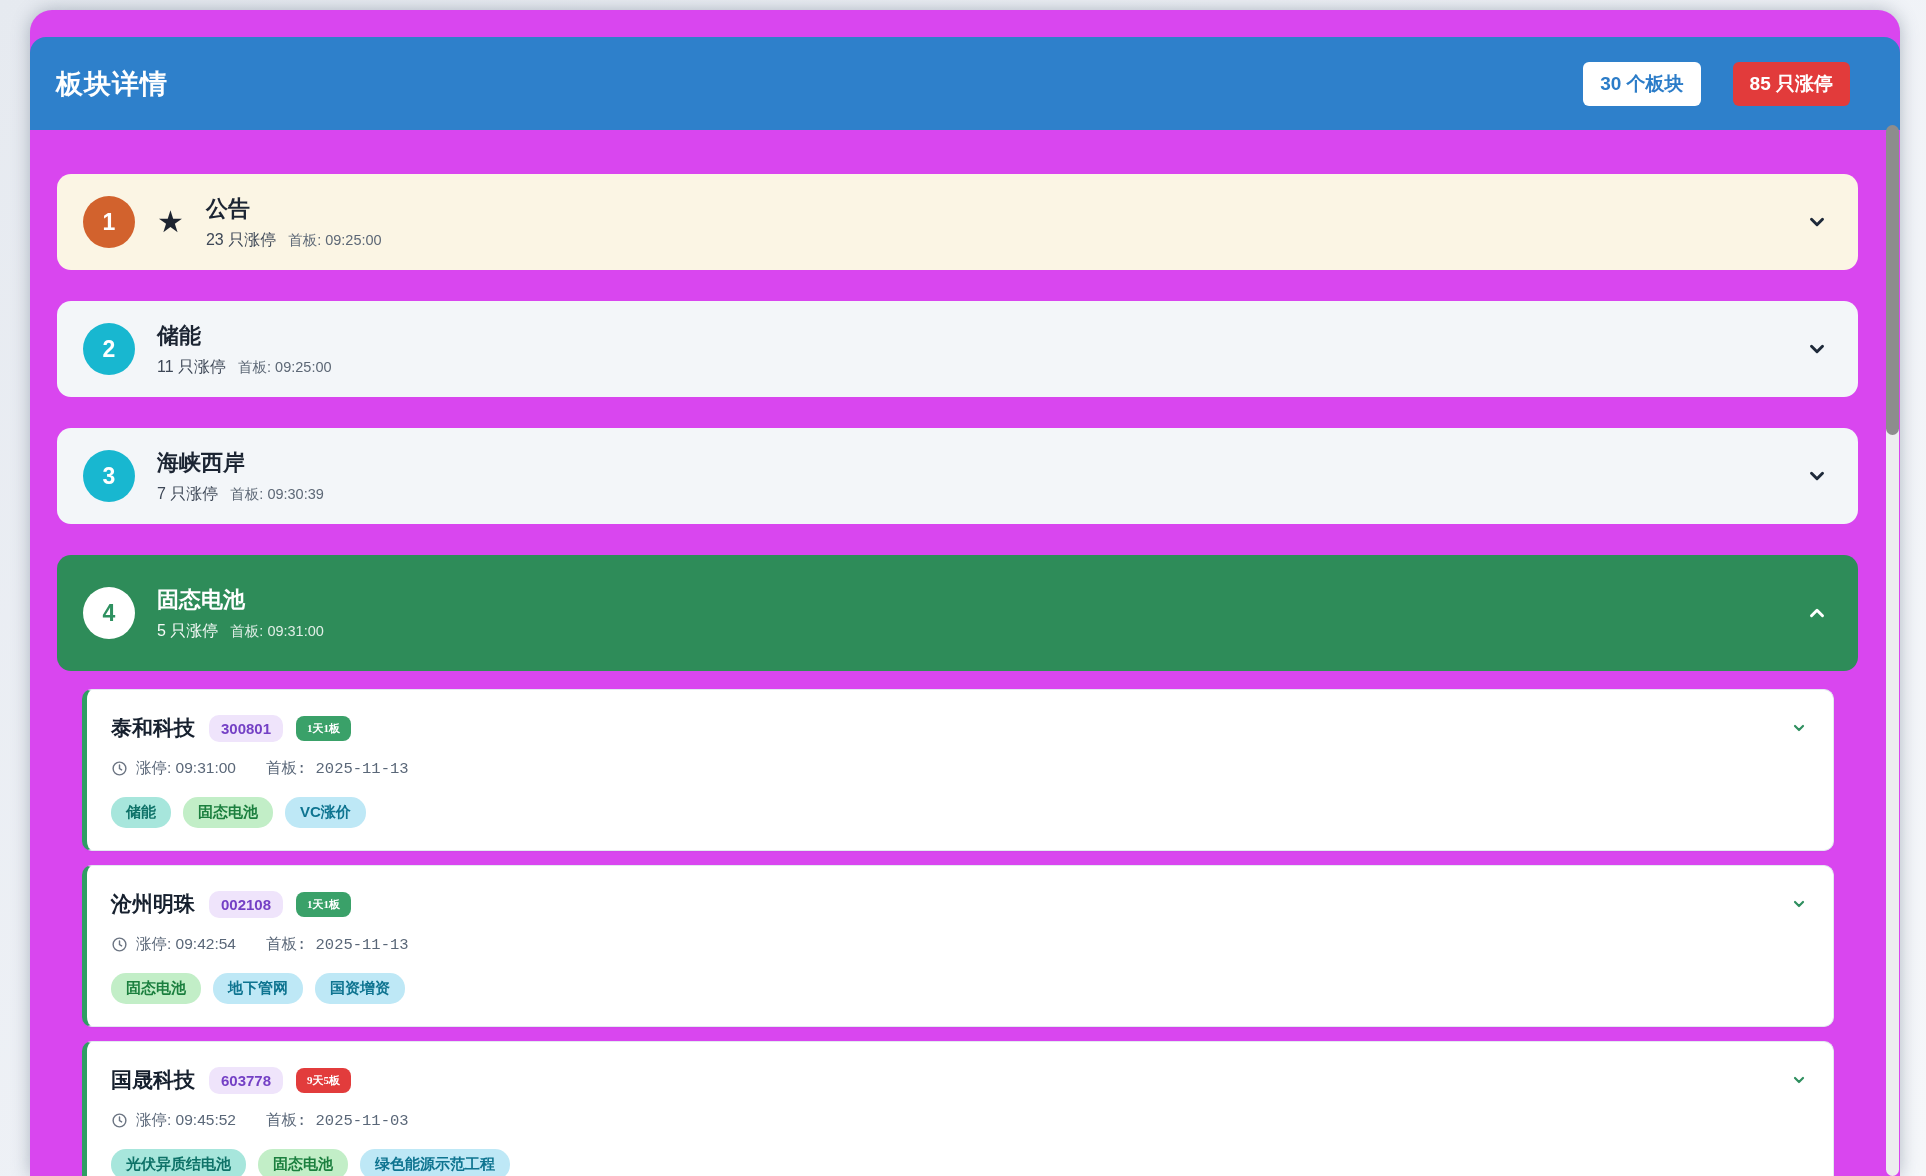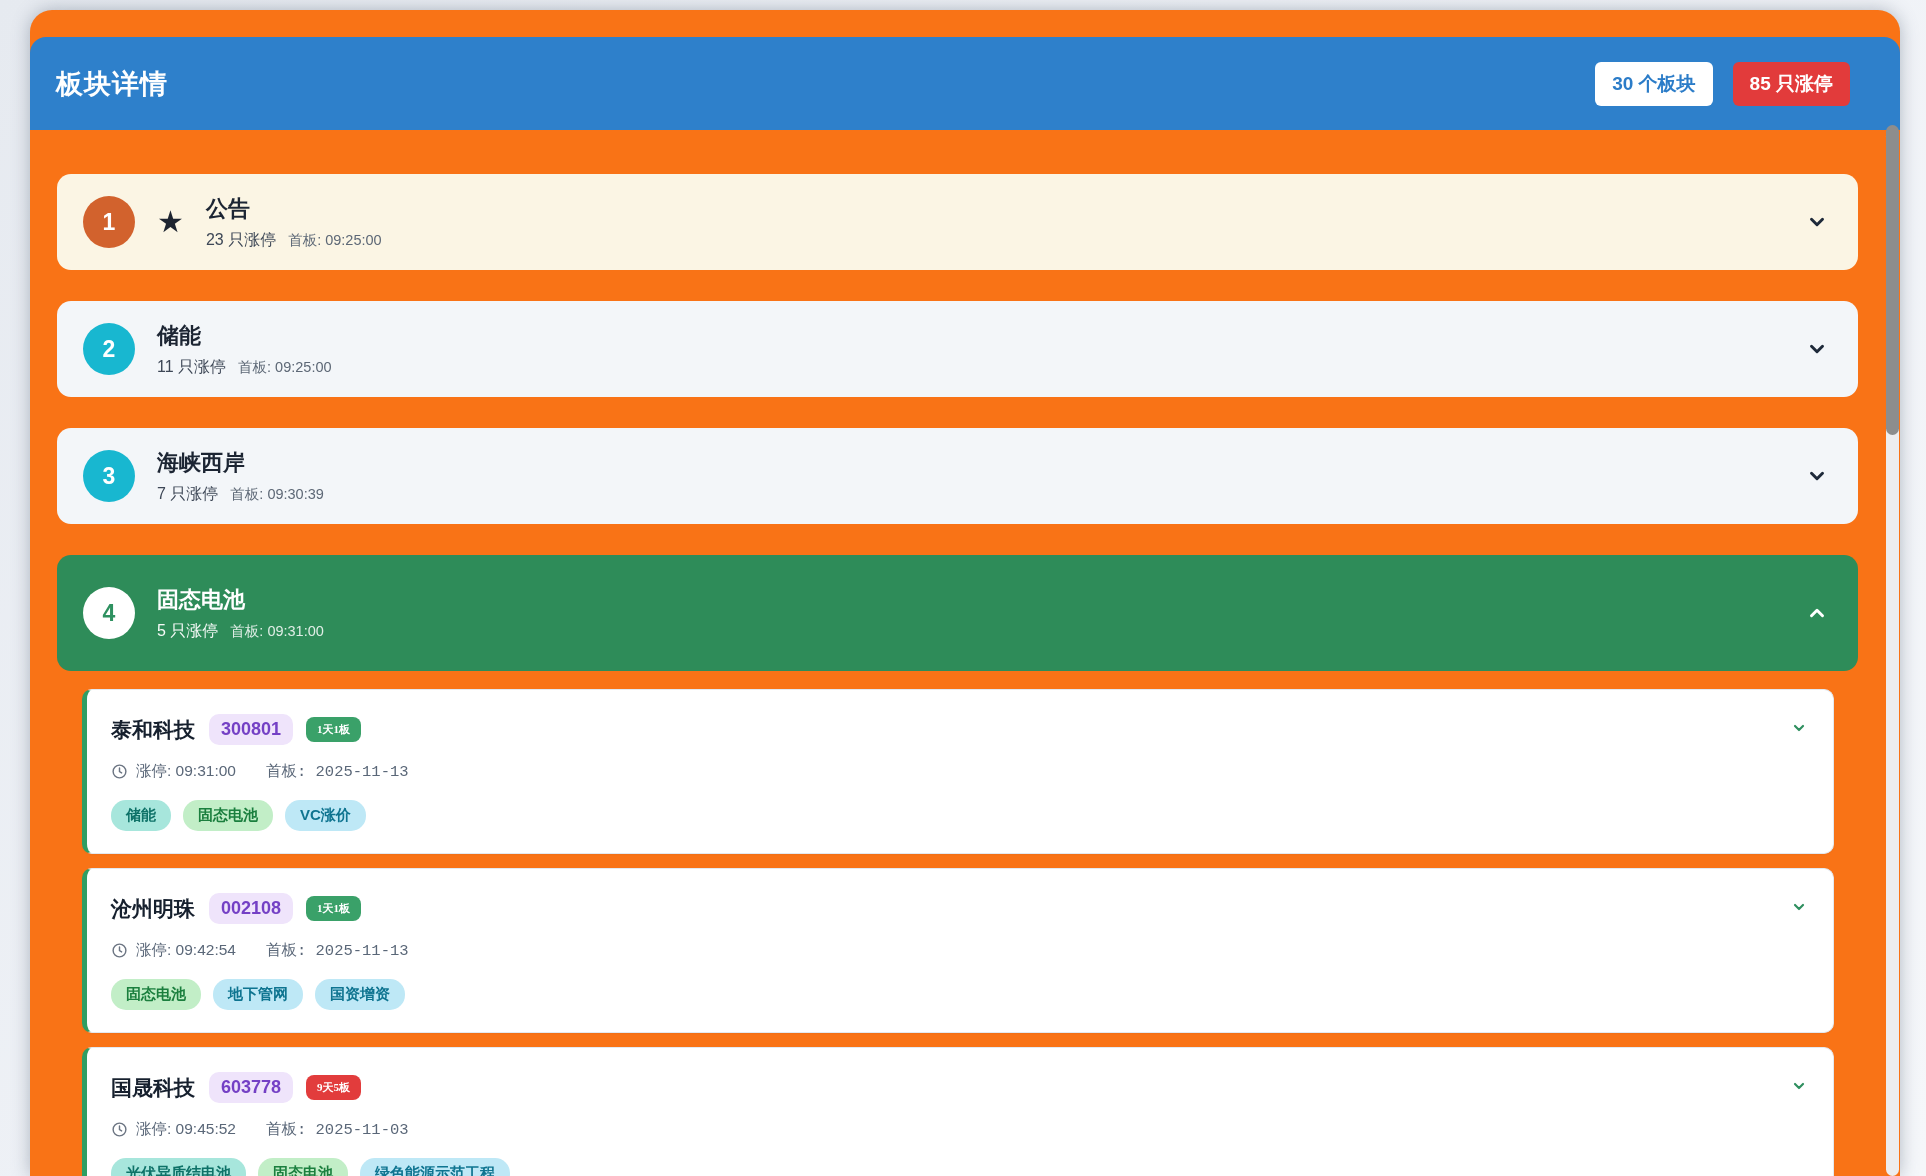--- a/index.html
+++ b/index.html
@@ -5,31 +5,31 @@
   * { box-sizing: border-box; }
   html,body { margin:0; padding:0; }
   body {
     width:1926px; height:1176px; overflow:hidden;
     background:linear-gradient(135deg,#e6eaf0 0%,#eef1f6 40%,#f5f7fa 100%);
     font-family:"Liberation Sans",sans-serif;
     color:#1c2533;
   }
   .app {
     position:absolute; left:30px; top:10px; width:1870px; height:1166px;
-    background:#f97316; border-radius:22px 22px 0 0;
+    background:#d946ef; border-radius:22px 22px 0 0;
     box-shadow:0 0 18px rgba(96,108,128,.45);
     padding-top:27px; overflow:hidden;
   }
   .hdr {
     height:93px; background:#2E80CB; border-radius:16px 16px 0 0;
     display:flex; align-items:center; justify-content:space-between;
     padding:0 28px 0 26px;
   }
   .hdr-title { color:#fff; font-size:27px; font-weight:bold; letter-spacing:1px; }
-  .hdr-badges { display:flex; gap:20px; align-items:flex-end; margin-right:22px; }
+  .hdr-badges { display:flex; gap:32px; align-items:flex-end; margin-right:22px; }
   .badge { font-size:19px; font-weight:bold; border-radius:6px; padding:9px 17px; }
   .badge.white { background:#fff; color:#2B7CC8; }
   .badge.red { background:#E23B3B; color:#fff; }
 
   .content { padding:44px 42px 0 27px; }
 
   .sec {
     display:flex; align-items:center; border-radius:14px;
     padding:0 30px 0 26px; height:96px; margin-bottom:31px; cursor:pointer;
   }
@@ -60,21 +60,21 @@
   .cards { padding:0 24px 0 25px; }
   .card {
     background:#fff; border:1px solid #e3e9f0; border-left:5px solid #2f9e63;
     border-radius:10px; padding:24px 38px 22px 24px; margin-bottom:14px;
     position:relative; box-shadow:0 1px 2px rgba(30,40,60,.04);
   }
   .card-top { display:flex; align-items:center; }
   .stock-name { font-size:21px; font-weight:bold; color:#16202e; }
   .code {
     margin-left:14px; background:#EFE4FB; color:#7440C5;
-    font-size:18px; font-weight:bold; border-radius:10px; padding:5px 12px;
+    font-size:15px; font-weight:bold; border-radius:10px; padding:5px 12px;
   }
   .streak {
     margin-left:13px; font-size:11px; font-weight:bold; color:#fff;
     border-radius:8px; padding:5px 11px;font-family:Liberation Serif, serif;
   }
   .streak.green { background:#3AA169; }
   .streak.red   { background:#E23C3C; }
   .card-chev { position:absolute; right:26px; top:30px; color:#2f8f5f; }
   .card-chev .chev { width:16px; height:16px; }
   .time-row { display:flex; align-items:center; gap:8px; margin-top:16px;

